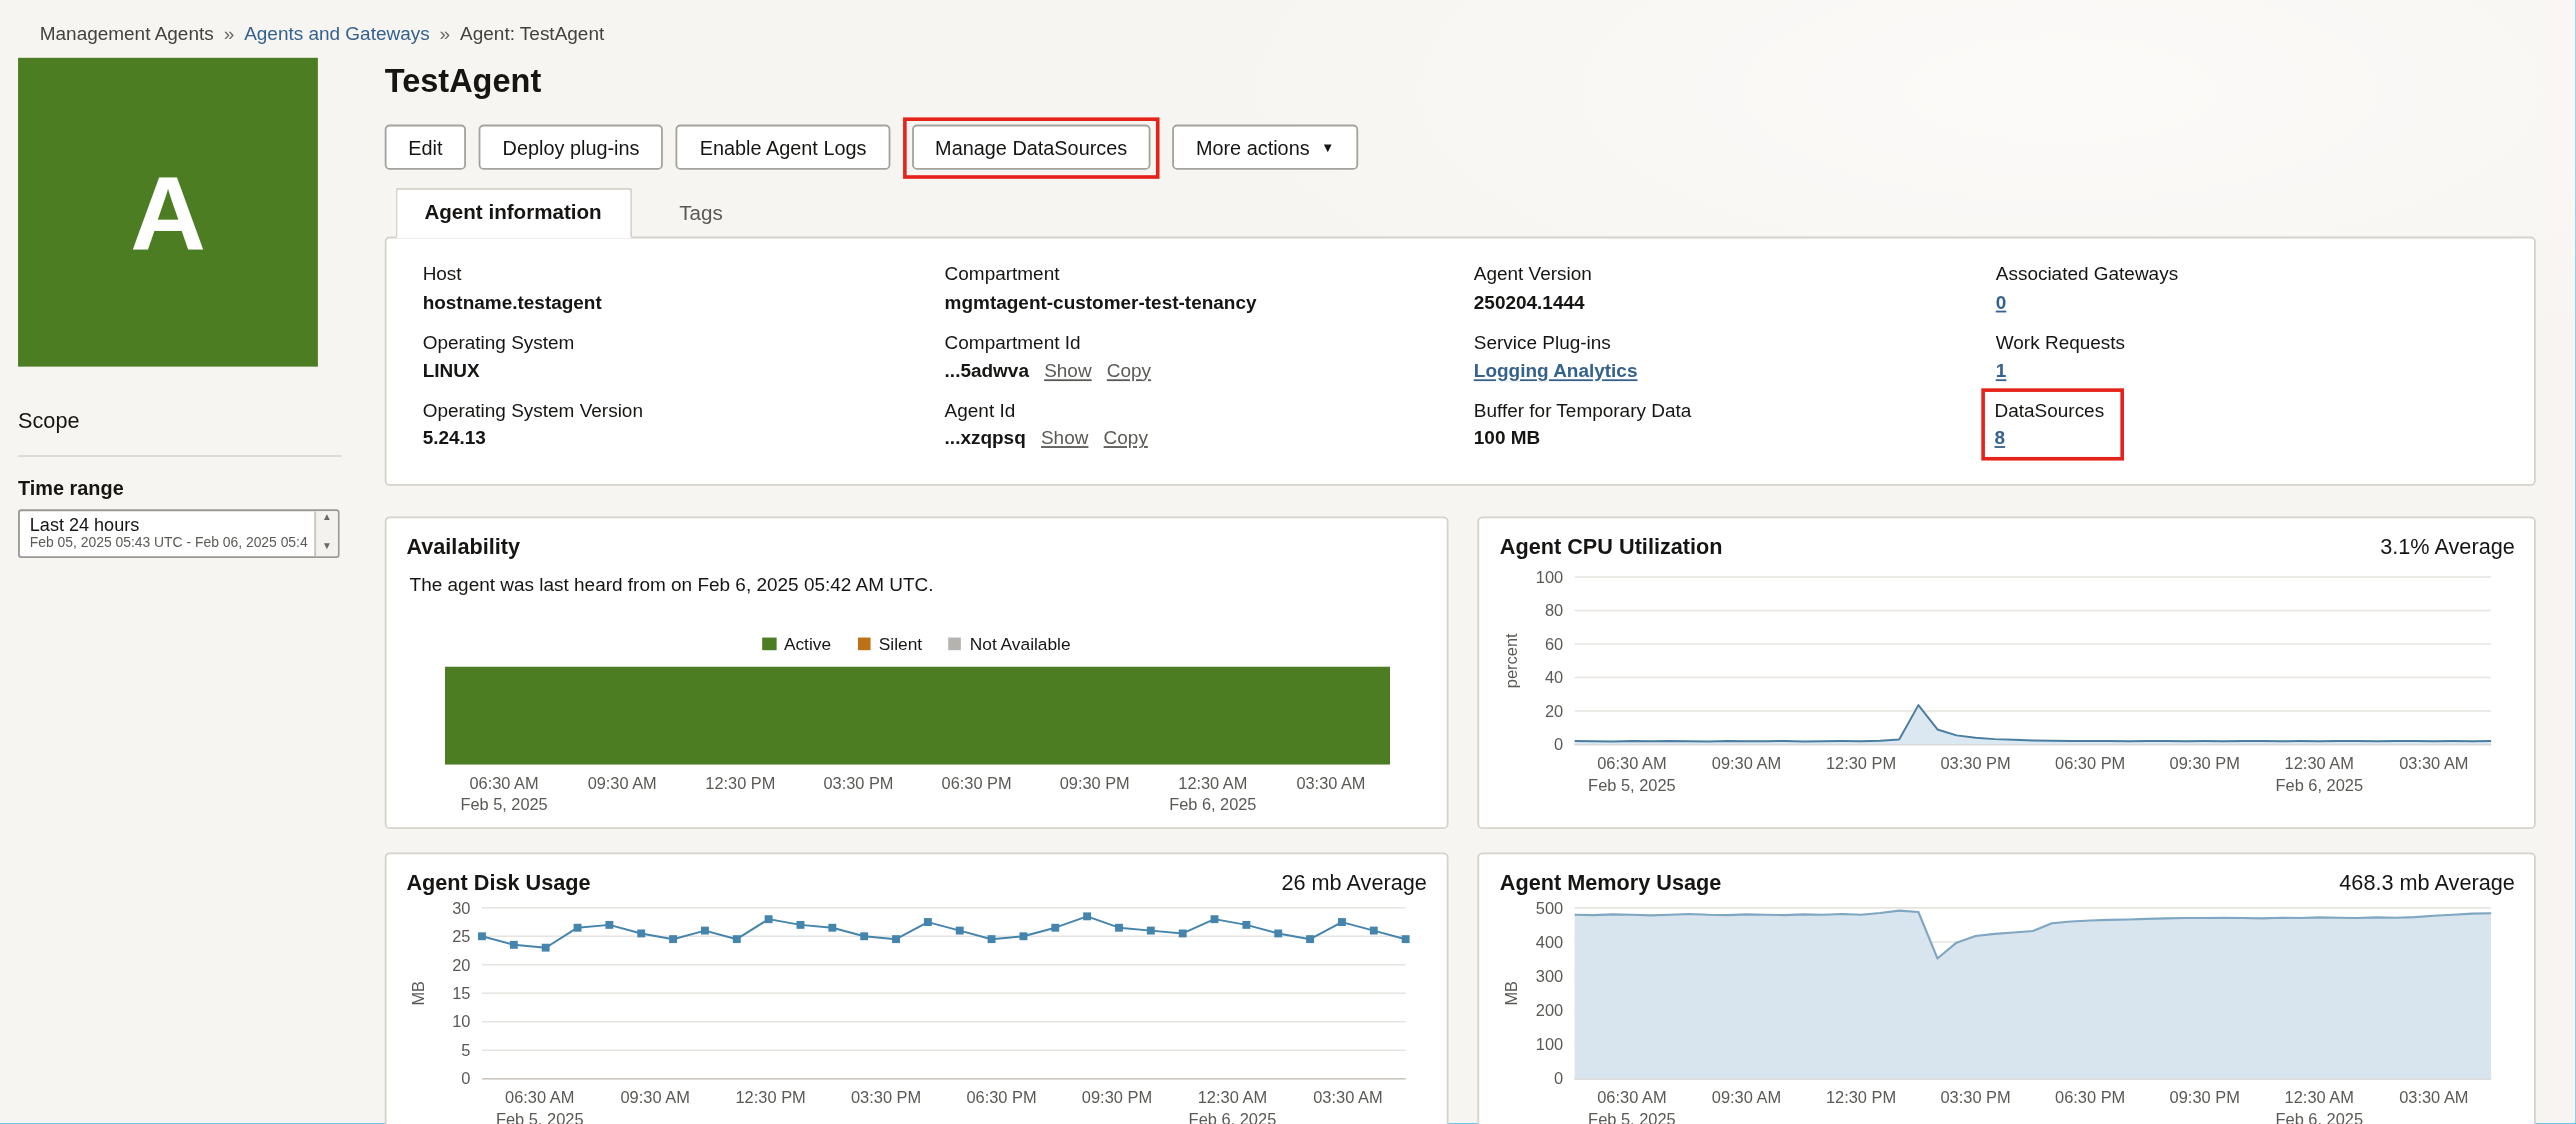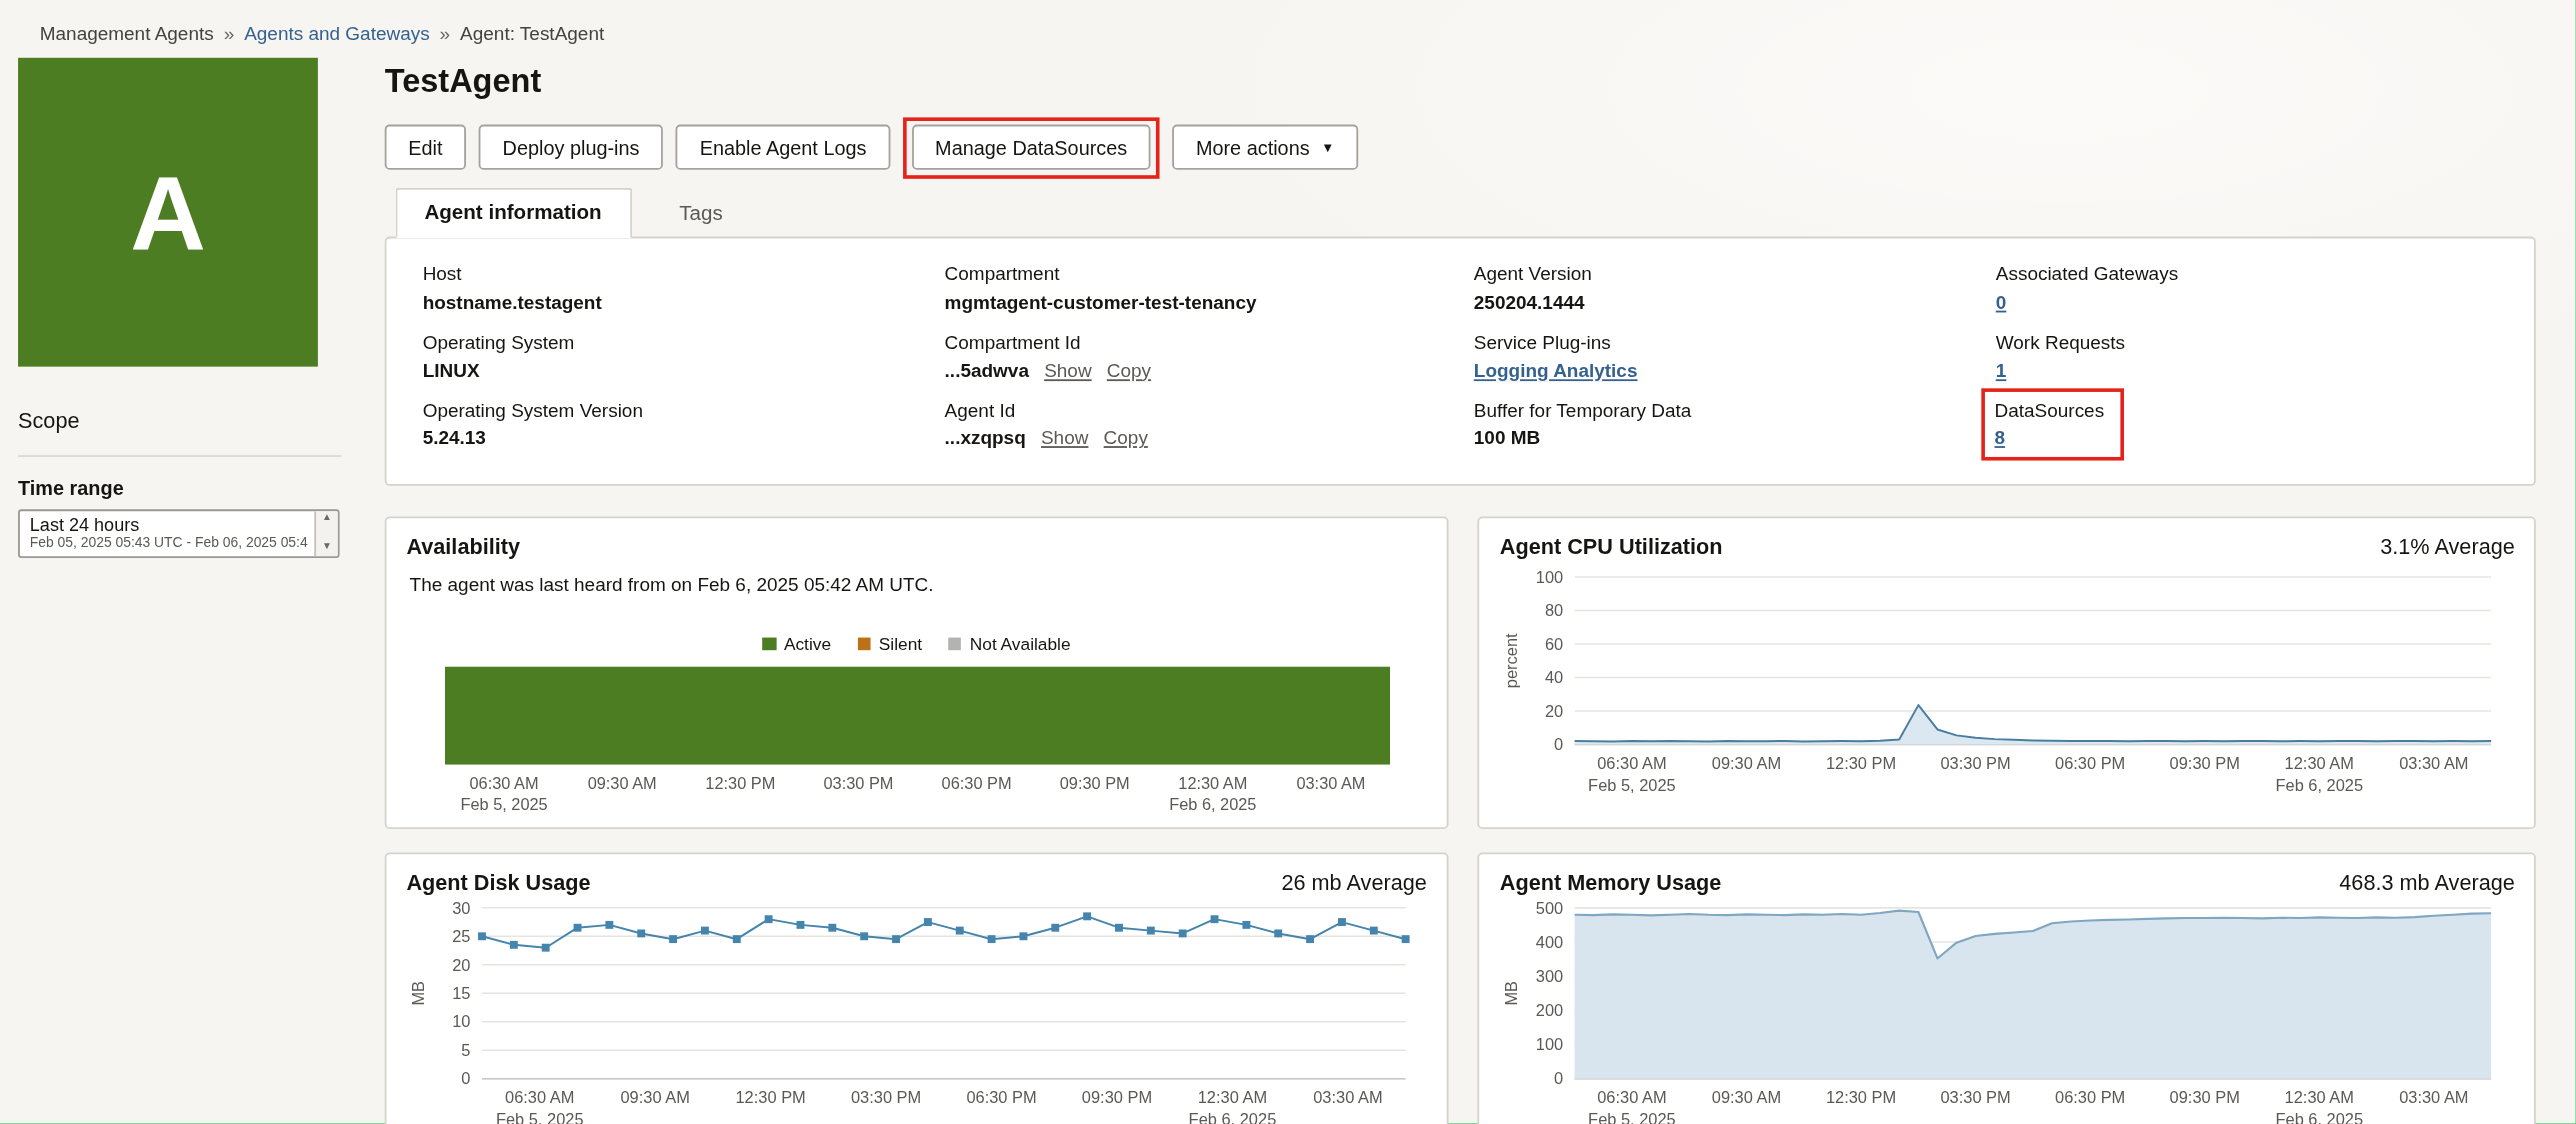--- a/index.html
+++ b/index.html
@@ -1,16 +1,16 @@
 <!DOCTYPE html>
 <html style="--highlight-red: #e5231b; --link: #35618f; --avatar-green: #4d7d23;font-size:14.6px"><head>
 <meta charset="utf-8">
 <style>
   html,body{margin:0;padding:0;background:#f7f5f1;overflow:hidden;}
-  .stage{width:2576px;height:1124px;overflow:hidden;background:#22c55e;position:relative;}
+  .stage{width:2576px;height:1124px;overflow:hidden;background:#0ea5e9;position:relative;}
   .scale-root{
     width:1426px;height:622px;
     transform:scale(1.80612);transform-origin:0 0;
     font-family:"Liberation Sans",sans-serif;
     color:#161513;
     background:
       radial-gradient(ellipse 819px 291px at 80% 8%, rgba(255,255,255,0.55), transparent 60%),
       #f7f5f1;
     position:relative;
   }

